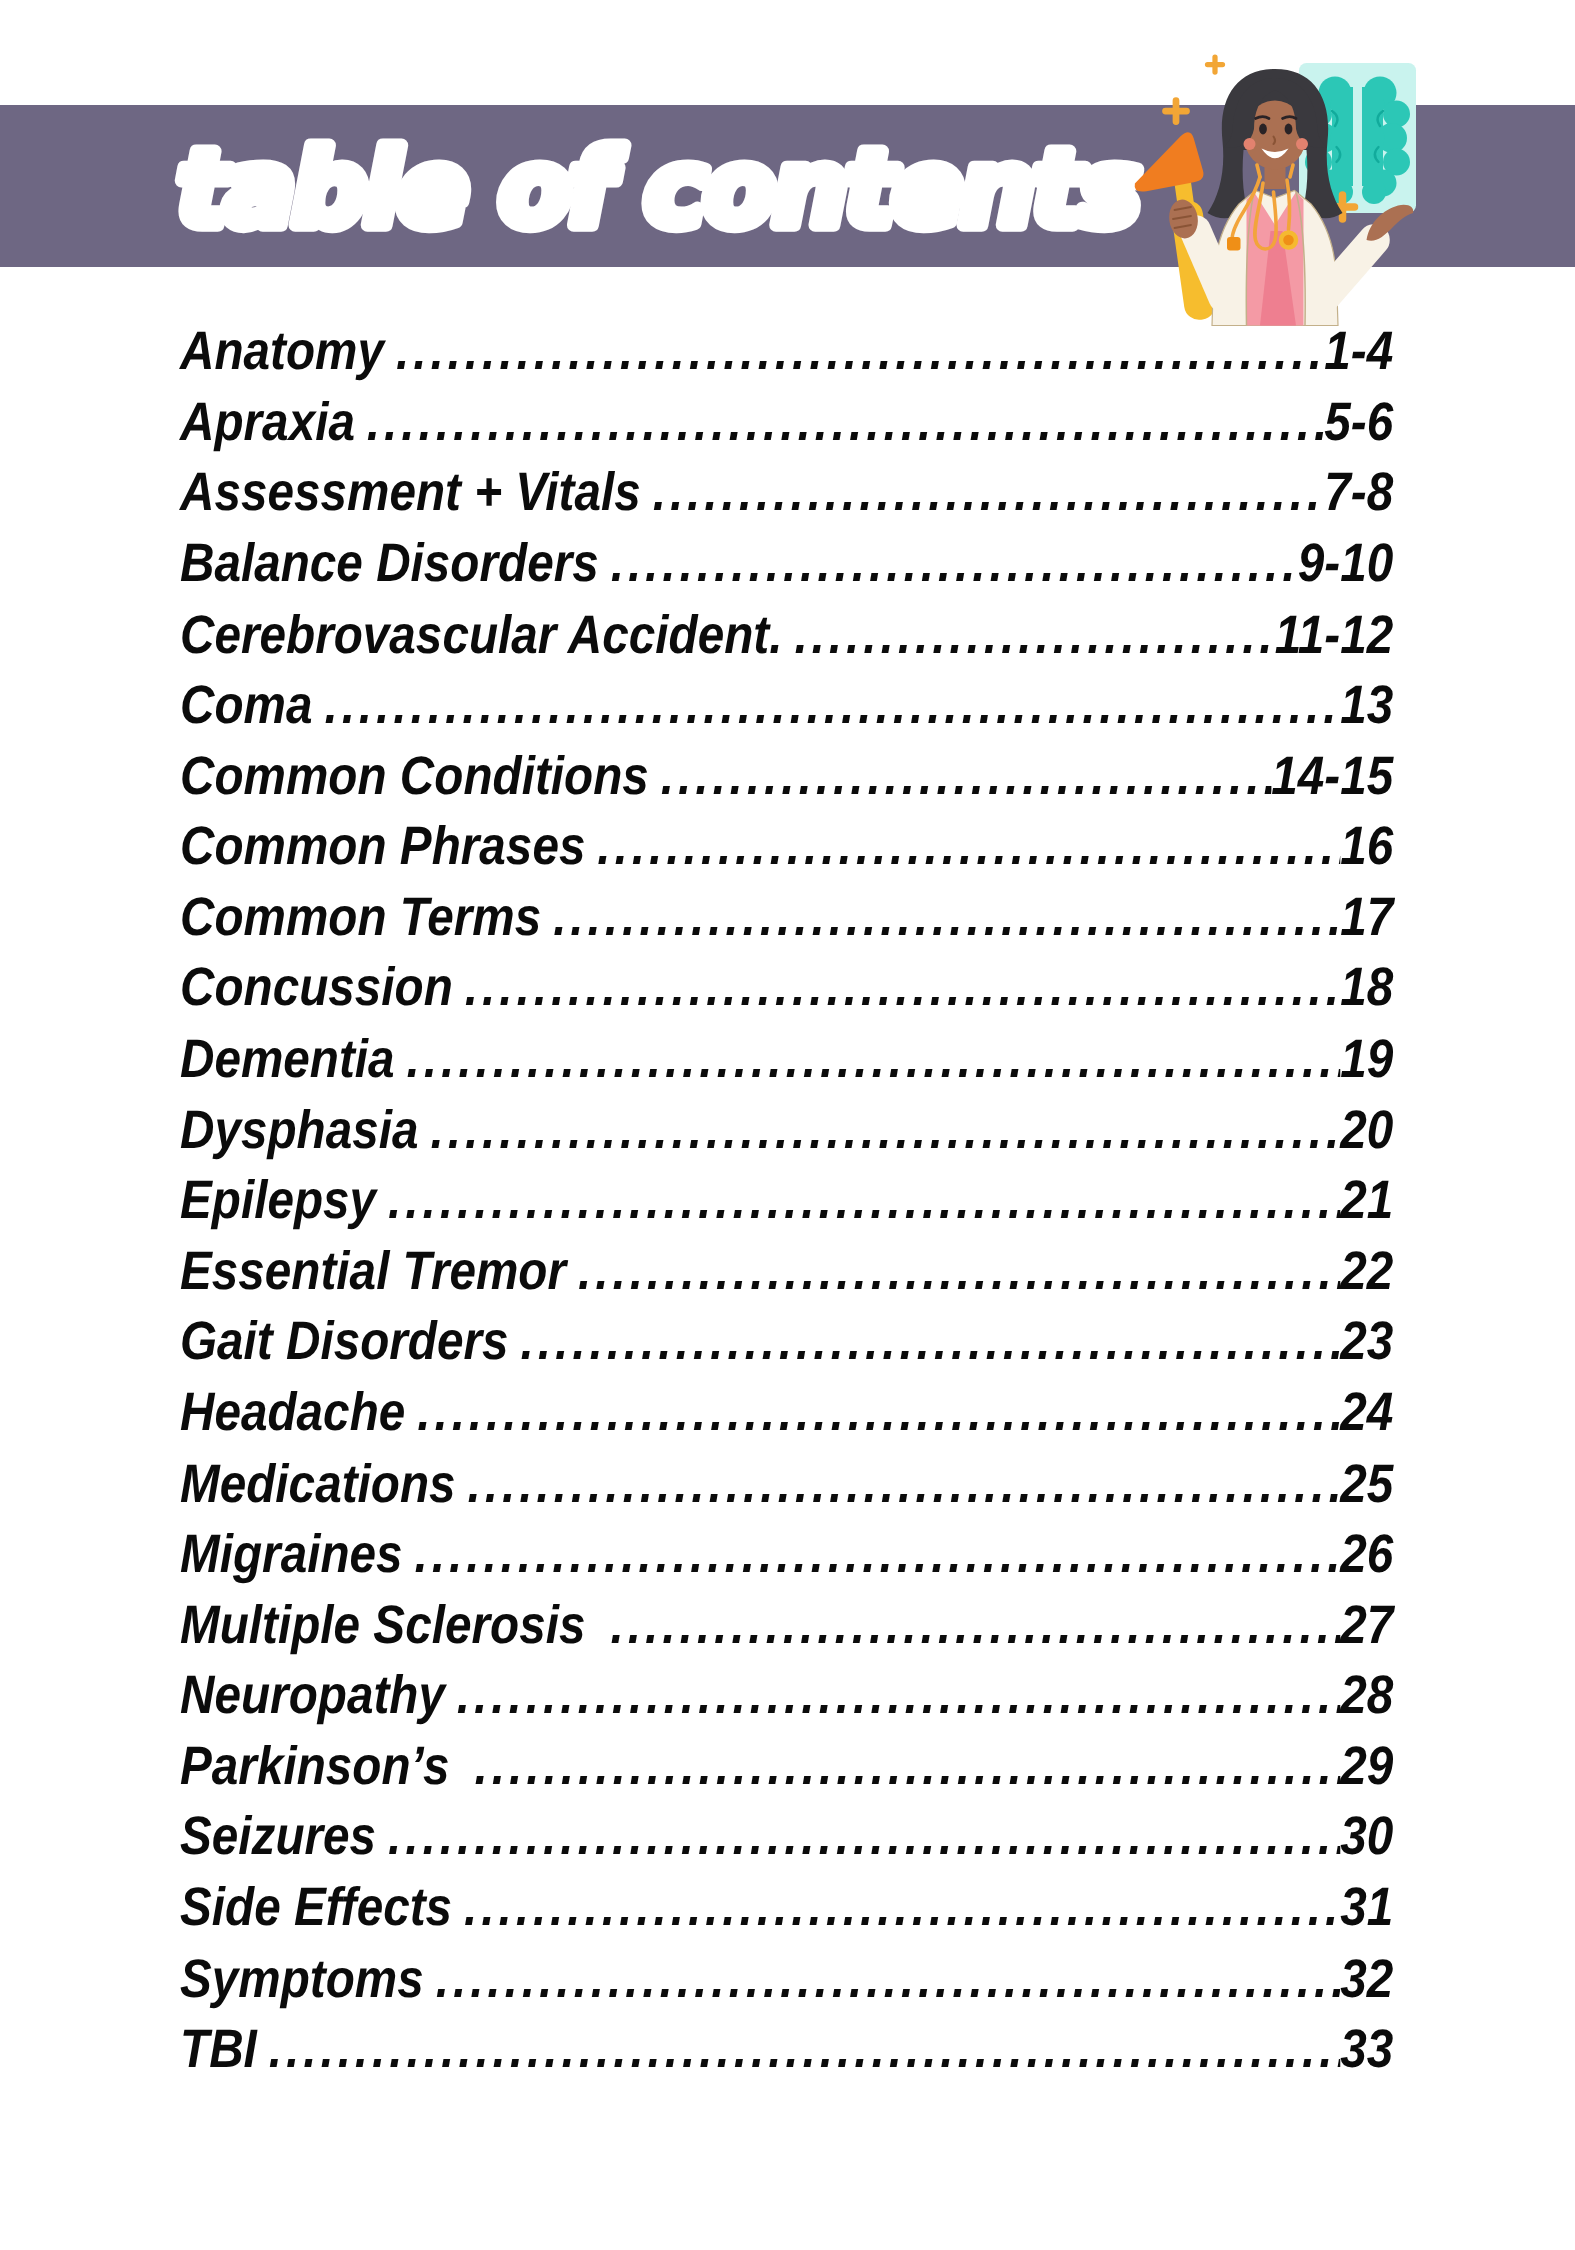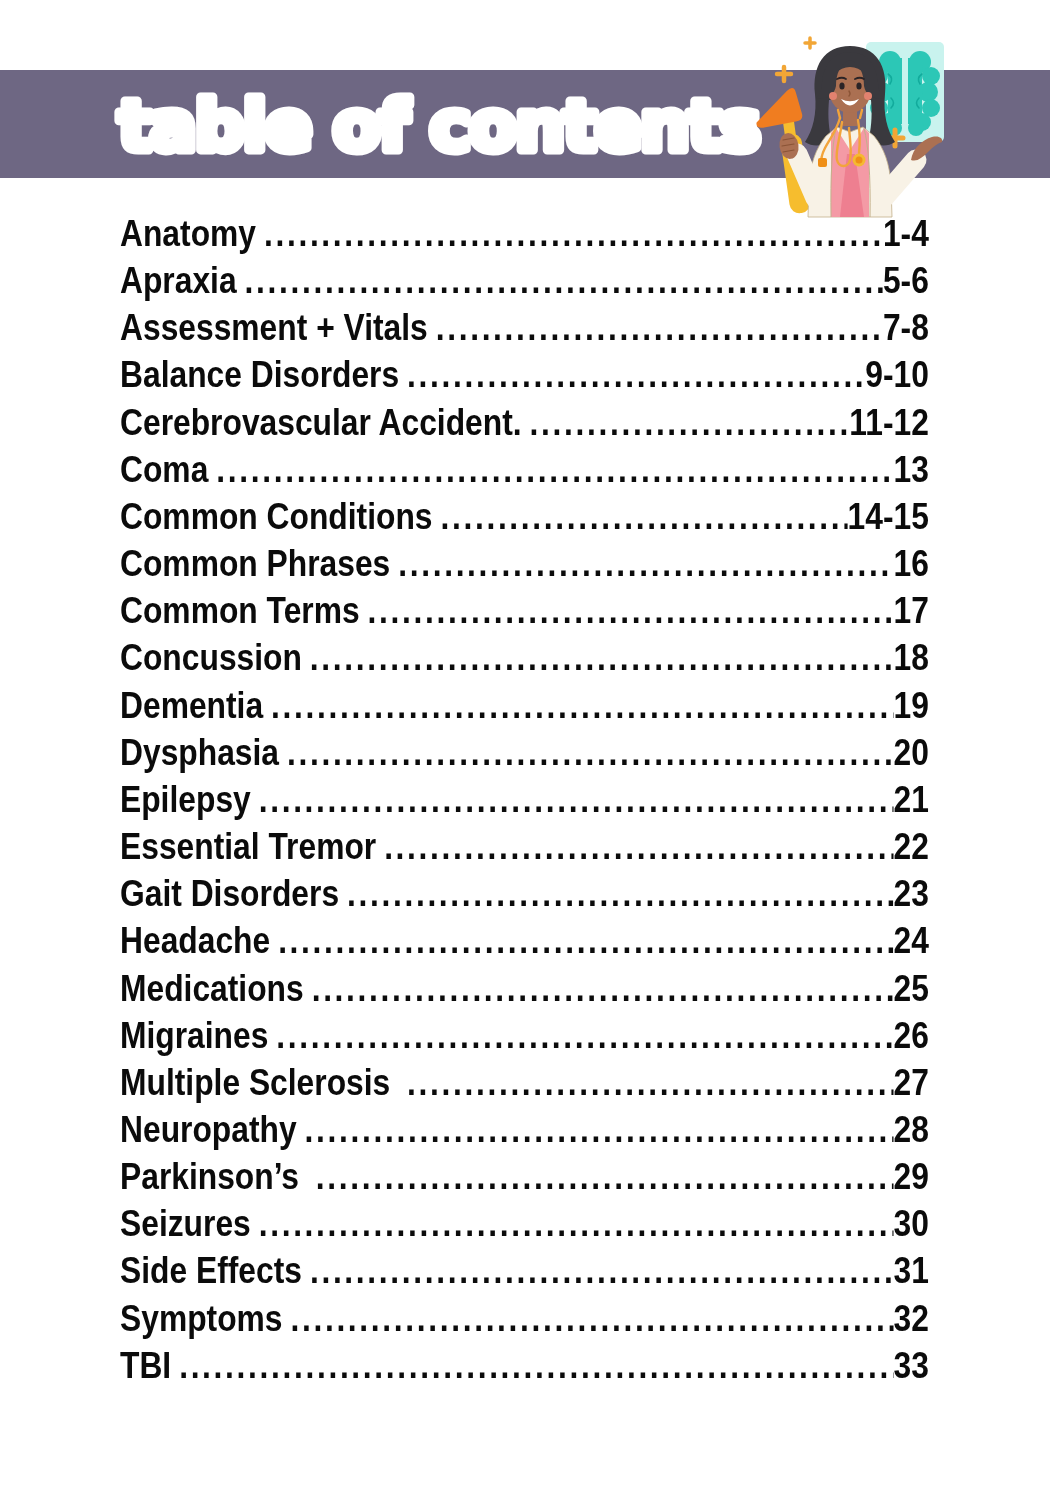--- a/index.html
+++ b/index.html
@@ -5,21 +5,21 @@
   :root{
     --band:#6e6783; --title:#ffffff; --text:#0b0b0b; --page-bg:#ffffff;
     --scan-bg:#c9f3ee; --brain:#2cc7b6; --brain-line:#12ab9c;
     --hair:#3a393e; --skin:#ab7052; --skin-line:#8a5436; --cheek:#e2826f;
     --coat:#f8f2e6; --coat-line:#c3b08a; --shirt:#f49aa5; --shirt-dark:#ee7f90;
     --stetho:#f2a43b; --stetho-dark:#ef8f17; --chest:#f5b931;
     --hammer-head:#f07d20; --hammer-handle:#f6bd2e; --plus:#f2a636;
   }
   html,body{margin:0;padding:0;}
   .page{position:relative;width:1050px;height:1500px;background:var(--page-bg);
-        overflow:hidden;font-family:"Liberation Sans",sans-serif;}
+        overflow:hidden;font-family:"Liberation Sans",sans-serif;font-style:italic;}
   .band{position:absolute;left:0;top:70px;width:1050px;height:108px;background:var(--band);}
   .title-svg{position:absolute;left:116px;top:80px;overflow:visible;}
   .title-svg text{
     font-family:"DejaVu Sans",sans-serif;font-weight:bold;font-size:70px;
     letter-spacing:-2px;fill:var(--title);stroke:var(--title);stroke-width:9;
     stroke-linejoin:round;stroke-linecap:round;paint-order:stroke;
   }
   .illustration{position:absolute;left:752px;top:36px;}
   .toc{position:absolute;left:120px;top:210px;width:916px;
        transform:scaleX(0.883);transform-origin:0 0;color:var(--text);}

